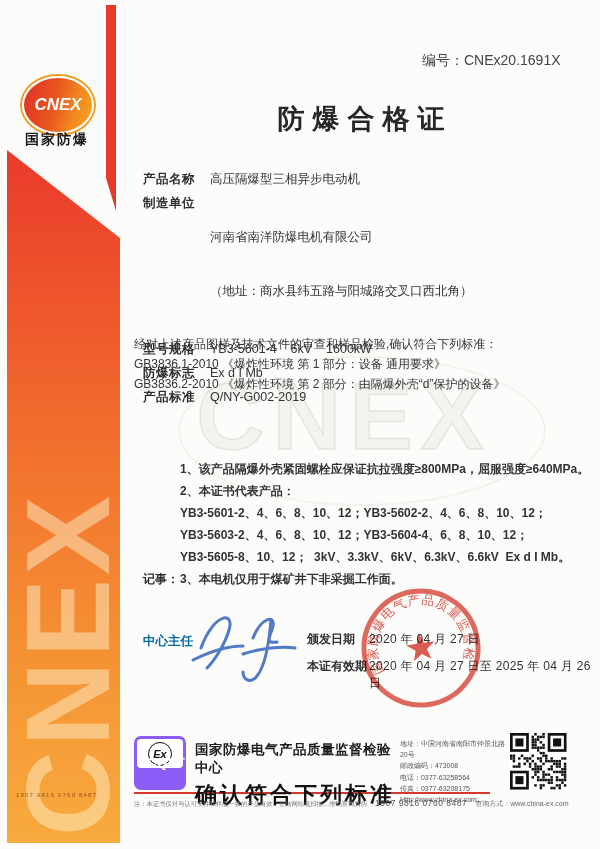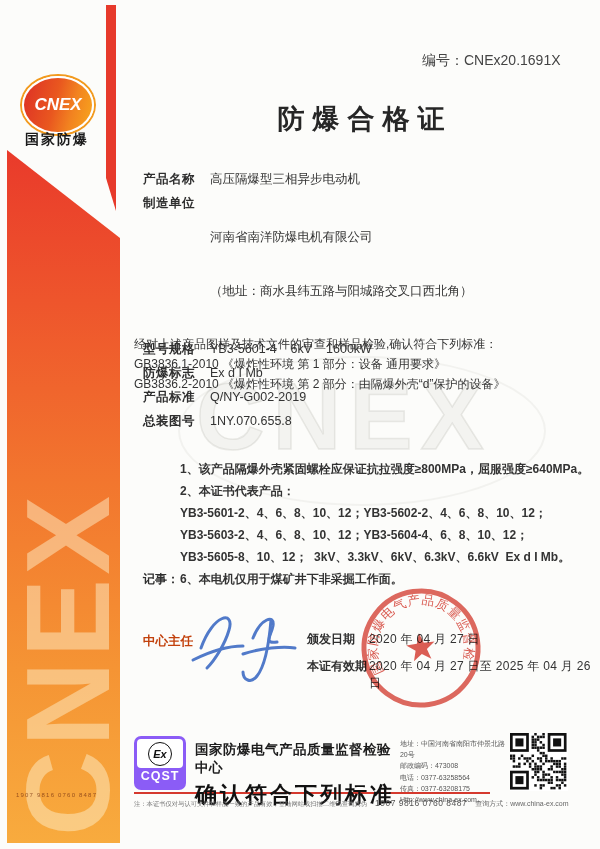--- a/index.html
+++ b/index.html
@@ -40,36 +40,36 @@
   .fval{white-space:pre-wrap;color:#333;}
   .fval .line2{margin-top:3px;}
 
   .standards{position:absolute;left:134px;top:334px;width:450px;font-size:12px;line-height:1.68;color:#333;}
   .remarks{position:absolute;left:143px;top:459px;width:455px;font-size:12px;line-height:1.83;color:#333;display:flex;align-items:flex-end;}
   .remarks .rlabel{flex:none;width:37px;font-weight:bold;color:#2f2f2f;}
   .remarks .rbody div{white-space:pre-wrap;font-weight:bold;}
 
   
   .signoff{position:absolute;left:135px;top:598px;width:460px;height:150px;}
-  .director{position:absolute;left:8px;top:35px;font-size:12.5px;font-weight:bold;color:#c2410c;}
+  .director{position:absolute;left:8px;top:35px;font-size:12.5px;font-weight:bold;color:#0369a1;}
   .sig-svg{position:absolute;left:52px;top:6px;}
   .so-label{position:absolute;font-size:12px;font-weight:bold;color:#2f2f2f;}
   .so-val{position:absolute;font-size:12px;color:#333;letter-spacing:.3px;}
   .seal{position:absolute;left:224px;top:-12px;width:124px;height:124px;
     mix-blend-mode:multiply;opacity:.9;transform:rotate(-8deg);pointer-events:none;}
 
   
   .footer{position:absolute;left:134px;top:733px;width:434px;}
   .f-row{display:flex;align-items:flex-start;height:59px;}
   .ex-logo{width:52px;height:54px;background:#8b5cf6;border-radius:7px;position:relative;flex:none;margin-top:3px;}
   .ex-top{position:absolute;left:3px;top:3px;right:3px;height:29px;background:#fff;border-radius:4px;
     display:flex;align-items:center;justify-content:center;}
   .ex-circle{width:22px;height:22px;border:1.6px solid #111;border-radius:50%;
     display:flex;align-items:center;justify-content:center;font-size:11px;font-style:italic;font-weight:bold;color:#111;}
-  .ex-cqst{position:absolute;left:0;right:0;bottom:7px;text-align:center;color:#fff;font-weight:bold;
+  .ex-cqst{position:absolute;left:0;right:0;bottom:20px;text-align:right;color:#fff;font-weight:bold;
     font-size:12.5px;letter-spacing:1px;}
   .names{margin-left:9px;padding-top:8px;}
   .center-name{font-size:13.5px;font-weight:bold;color:#1d1d1d;letter-spacing:.5px;}
   .institute{font-size:22px;font-weight:bold;color:#111;letter-spacing:3px;margin-top:3px;}
   .addr{margin-left:auto;padding-top:5px;font-size:7px;line-height:1.6;color:#555;width:116px;}
   .qr{flex:none;margin-left:4px;}
   .divider{height:2px;background:#d5392e;width:356px;}
   .note-row{display:flex;align-items:baseline;margin-top:4px;white-space:nowrap;}
   .note{font-size:6.3px;color:#777;}
   .code{font-size:8.5px;color:#555;margin-left:8px;letter-spacing:.5px;}
@@ -117,41 +117,37 @@
       <div class="fval">YB3-5601-4    6kV    1600kW</div>
     </div>
     <div class="frow">
       <div class="flabel">防爆标志</div>
       <div class="fval">Ex d I Mb</div>
     </div>
     <div class="frow">
       <div class="flabel">产品标准</div>
       <div class="fval">Q/NY-G002-2019</div>
     </div>
-    <div class="frow">
-      <div class="flabel">总装图号</div>
-      <div class="fval">1NY.070.655.8</div>
-    </div>
   </div>
 
   <div class="standards">
     <div>经对上述产品图样及技术文件的审查和样品检验,确认符合下列标准：</div>
     <div>GB3836.1-2010 《爆炸性环境 第 1 部分：设备 通用要求》</div>
     <div>GB3836.2-2010 《爆炸性环境 第 2 部分：由隔爆外壳“d”保护的设备》</div>
   </div>
 
   <div class="remarks">
     <div class="rlabel">记事：</div>
     <div class="rbody">
       <div>1、该产品隔爆外壳紧固螺栓应保证抗拉强度≥800MPa，屈服强度≥640MPa。</div>
       <div>2、本证书代表产品：</div>
       <div>YB3-5601-2、4、6、8、10、12；YB3-5602-2、4、6、8、10、12；</div>
       <div>YB3-5603-2、4、6、8、10、12；YB3-5604-4、6、8、10、12；</div>
       <div>YB3-5605-8、10、12；  3kV、3.3kV、6kV、6.3kV、6.6kV  Ex d I Mb。</div>
-      <div>6、本电机仅用于煤矿井下非采掘工作面。</div>
+      <div>3、本电机仅用于煤矿井下非采掘工作面。</div>
     </div>
   </div>
 
   <div class="signoff">
     <div class="director">中心主任</div>
     <svg class="sig-svg" width="115" height="92">
       <g stroke="#3f6cc4" stroke-width="3" fill="none" stroke-linecap="round" opacity=".9">
         <path d="M 14 44 C 26 10 48 6 42 26 C 38 40 28 56 20 64"></path>
         <path d="M 6 56 C 26 46 44 42 56 42"></path>
         <path d="M 66 34 C 74 14 88 10 86 22 C 84 32 76 40 90 38"></path>

